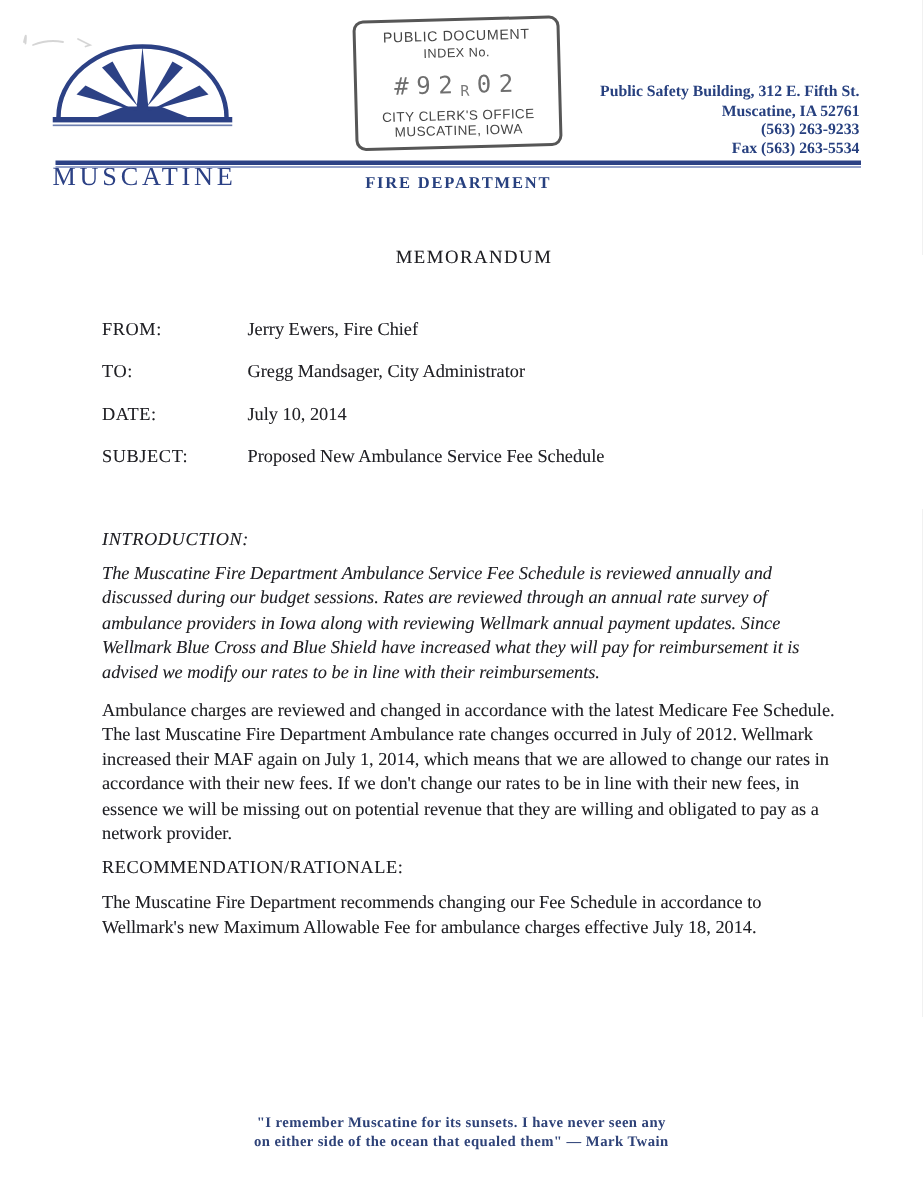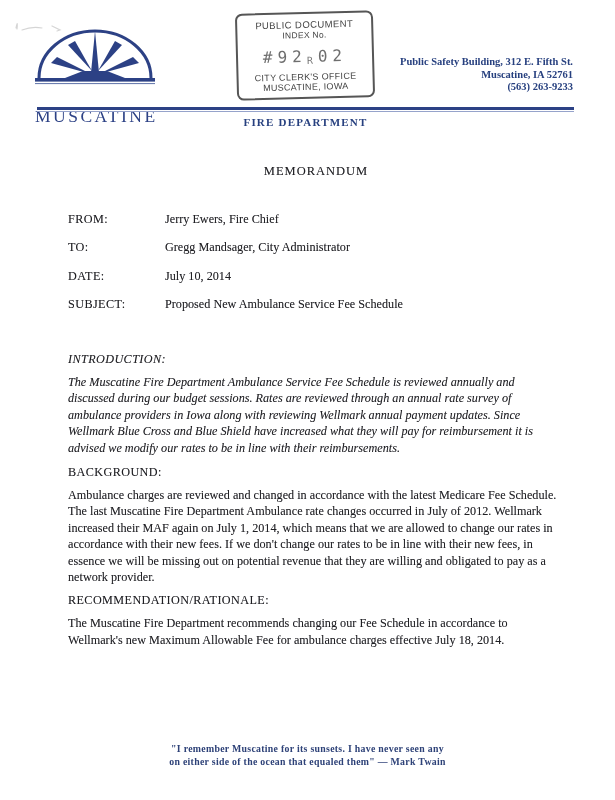--- a/index.html
+++ b/index.html
@@ -142,20 +142,21 @@
     <div class="stamp-line2">INDEX No.</div>
     <div class="stamp-number"><span>#92</span><span class="mid">R</span><span>02</span></div>
     <div class="stamp-office1">CITY CLERK'S OFFICE</div>
     <div class="stamp-office2">MUSCATINE, IOWA</div>
   </div>
 
   <div class="address">
     <div>Public Safety Building, 312 E. Fifth St.</div>
     <div>Muscatine, IA 52761</div>
     <div>(563) 263-9233</div>
+    <div>Fax (563) 263-5534</div>
   </div>
 
   <div class="header-rule"></div>
   <div class="dept">FIRE DEPARTMENT</div>
 
   <div class="content">
     <div class="memo-title">MEMORANDUM</div>
 
     <div class="meta-row">
       <span class="meta-label">FROM:</span><span class="meta-value">Jerry Ewers, Fire Chief</span>
@@ -169,21 +170,20 @@
     <div class="meta-row">
       <span class="meta-label">SUBJECT:</span><span class="meta-value">Proposed New Ambulance Service Fee Schedule</span>
     </div>
 
     <div class="section sec-1">
       <div class="section-heading">INTRODUCTION:</div>
       <p class="section-body">The Muscatine Fire Department Ambulance Service Fee Schedule is reviewed annually and discussed during our budget sessions. Rates are reviewed through an annual rate survey of ambulance providers in Iowa along with reviewing Wellmark annual payment updates. Since Wellmark Blue Cross and Blue Shield have increased what they will pay for reimbursement it is advised we modify our rates to be in line with their reimbursements.</p>
     </div>
 
     <div class="section sec-2">
-      <div class="section-heading">BACKGROUND:</div>
       <p class="section-body">Ambulance charges are reviewed and changed in accordance with the latest Medicare Fee Schedule. The last Muscatine Fire Department Ambulance rate changes occurred in July of 2012. Wellmark increased their MAF again on July 1, 2014, which means that we are allowed to change our rates in accordance with their new fees. If we don't change our rates to be in line with their new fees, in essence we will be missing out on potential revenue that they are willing and obligated to pay as a network provider.</p>
     </div>
 
     <div class="section sec-3">
       <div class="section-heading">RECOMMENDATION/RATIONALE:</div>
       <p class="section-body">The Muscatine Fire Department recommends changing our Fee Schedule in accordance to Wellmark's new Maximum Allowable Fee for ambulance charges effective July 18, 2014.</p>
     </div>
 
   </div>
 

